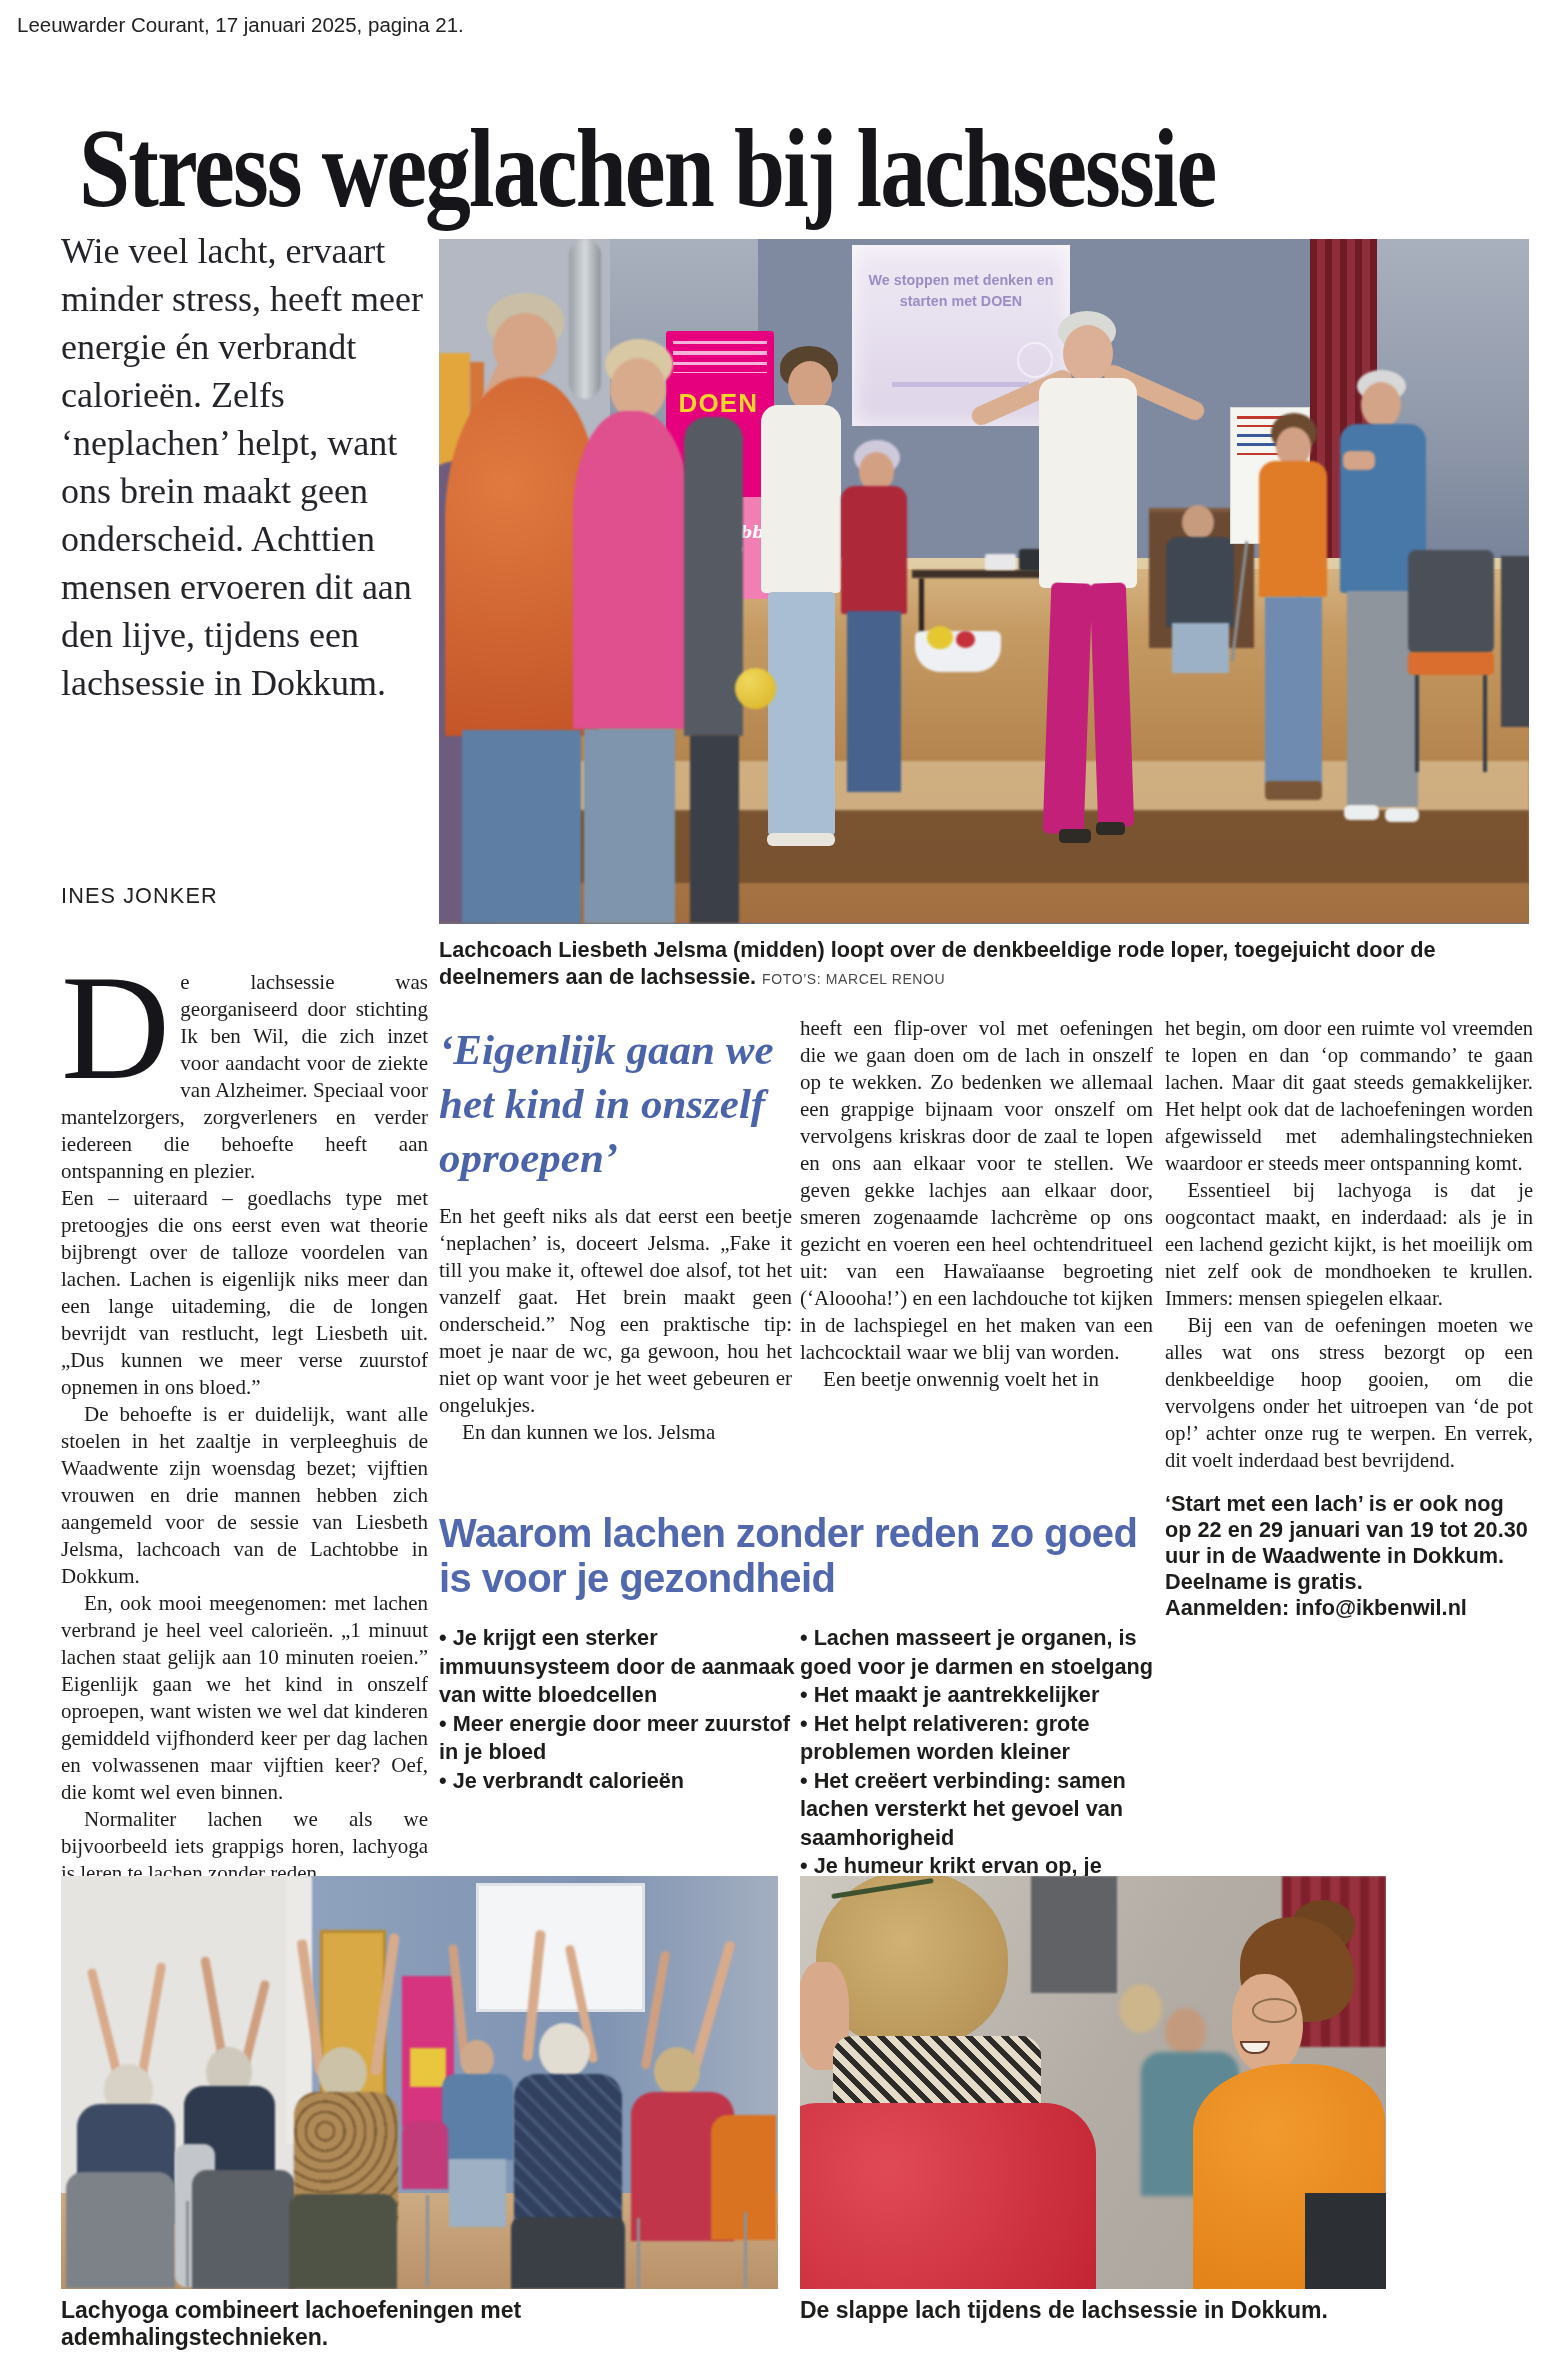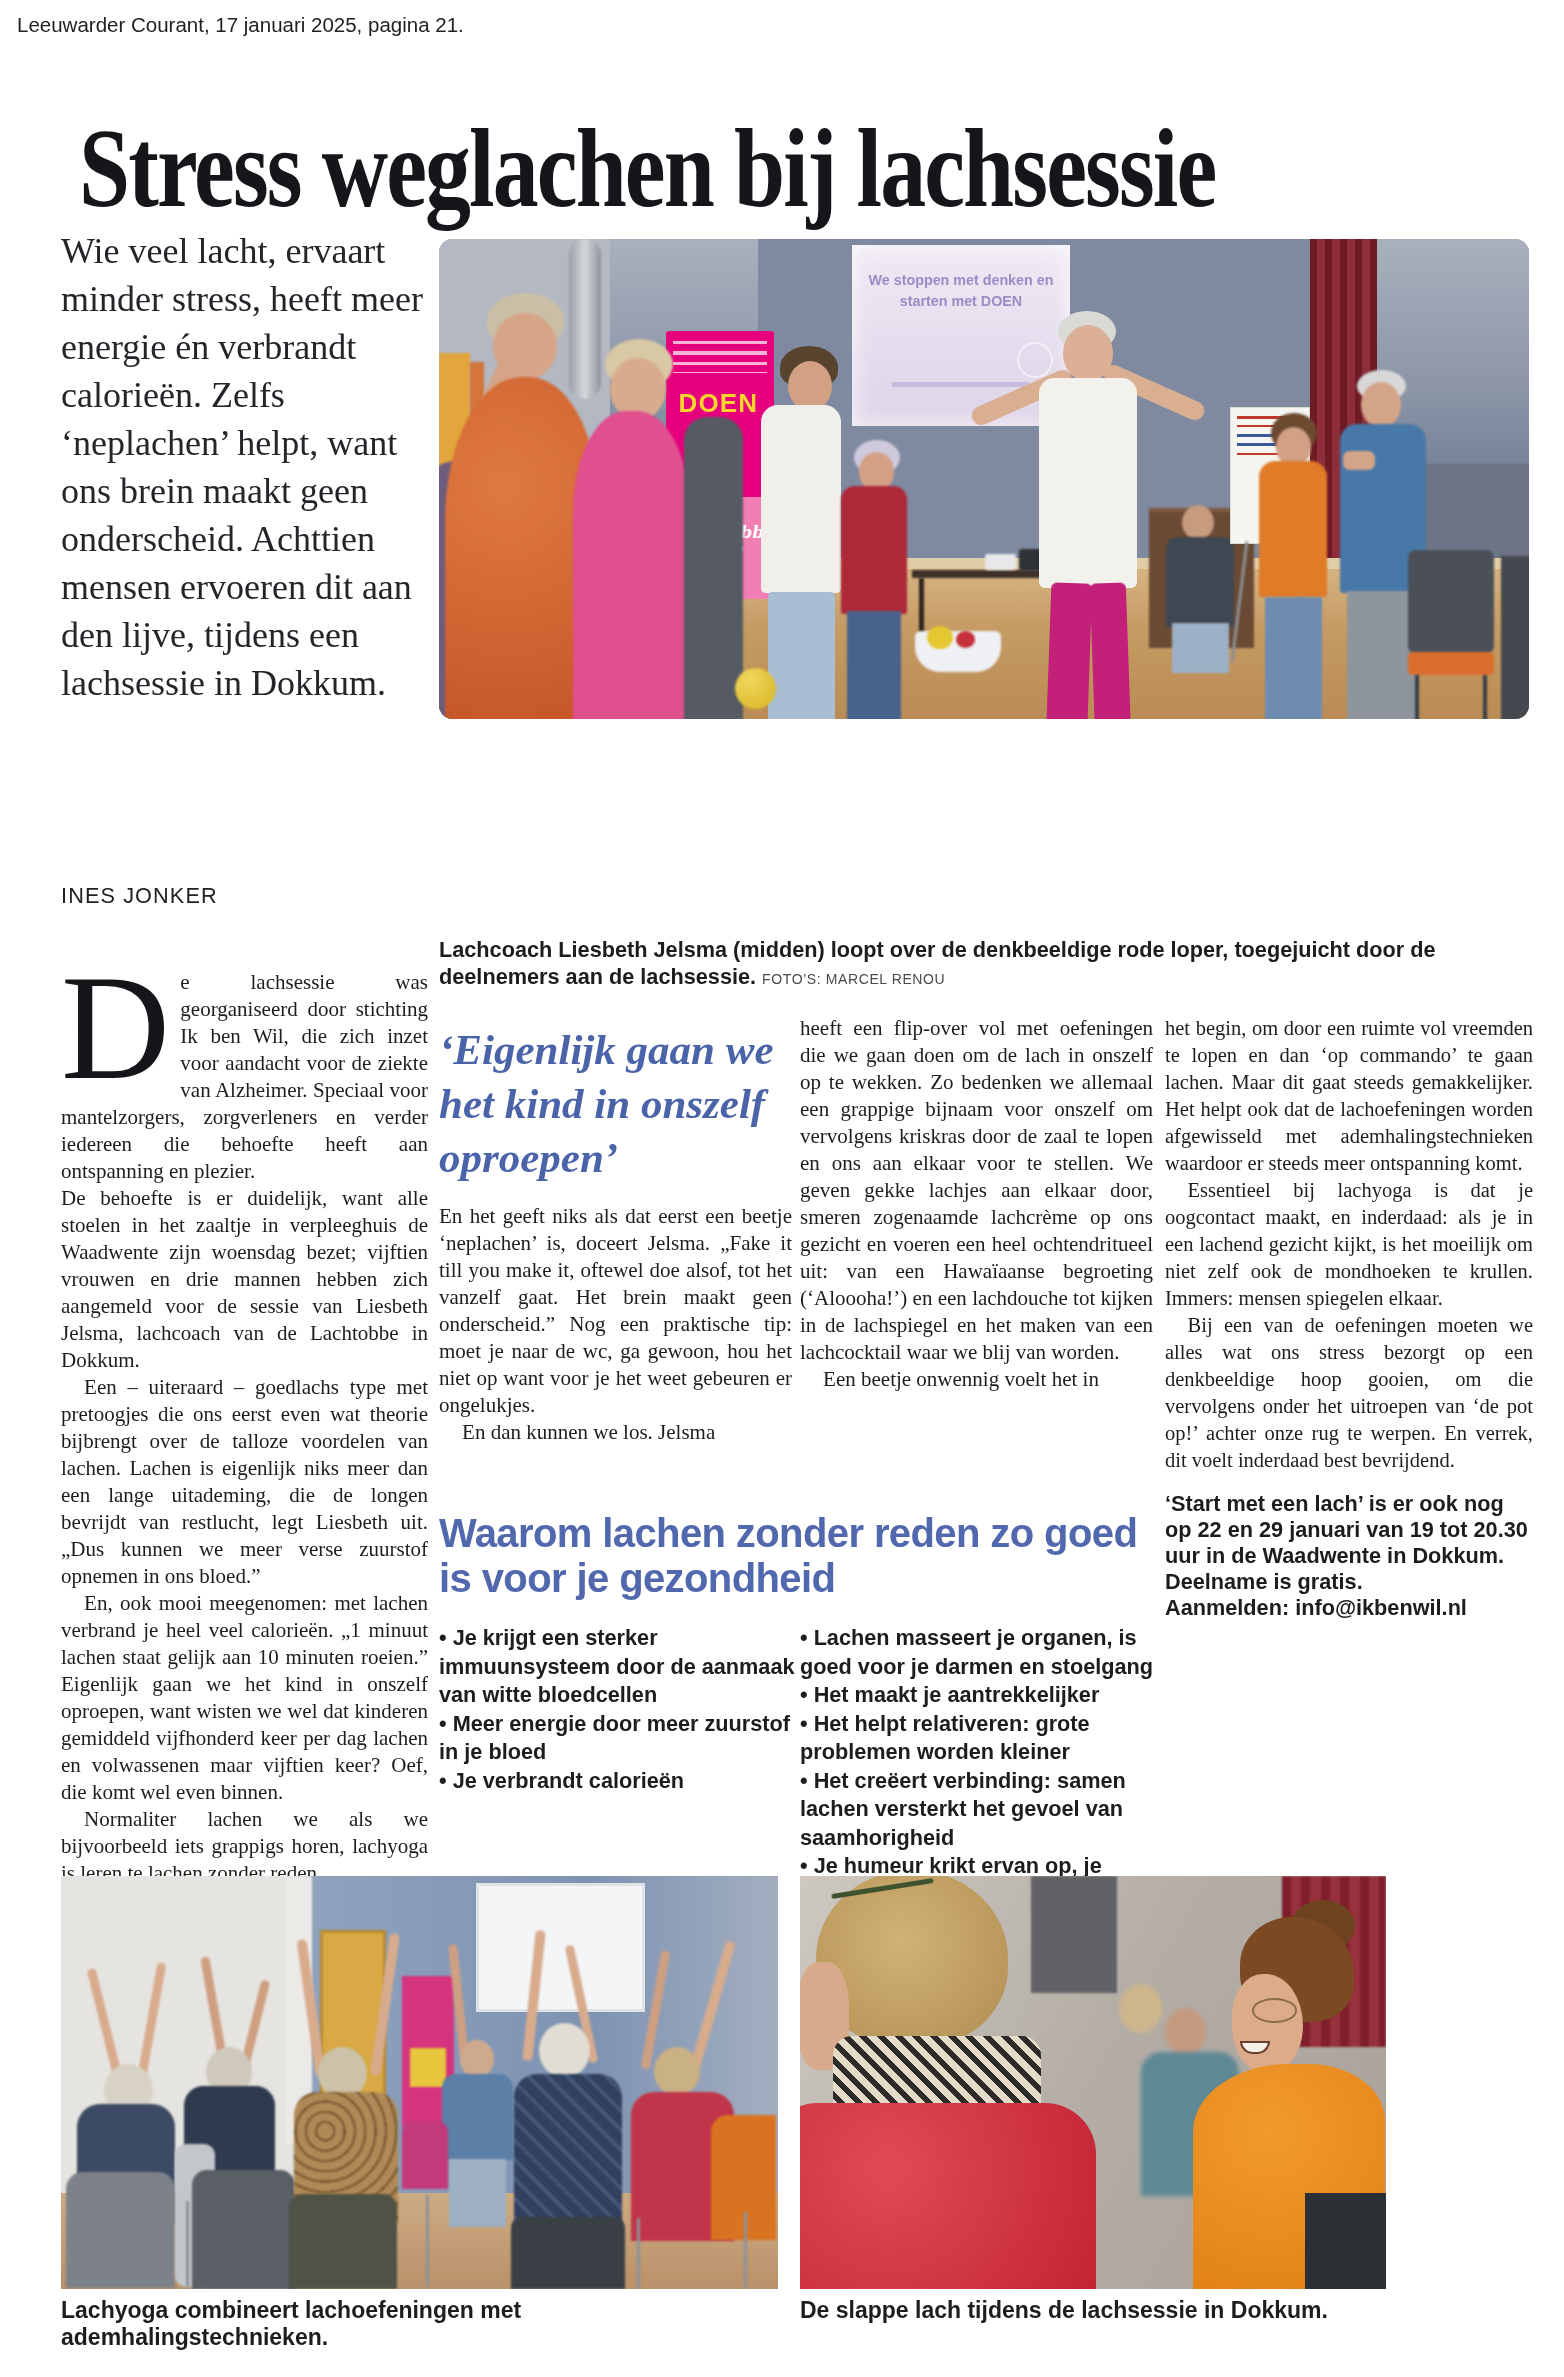--- a/index.html
+++ b/index.html
@@ -26,21 +26,21 @@
   .bullets{font-family:"Liberation Sans",sans-serif;font-weight:700;font-size:21.7px;line-height:28.5px;color:#1d1d1b;}
   .bullets p{margin:0;}
   .bullets p::before{content:"• ";}
   .bullets-a{left:439px;top:1624px;width:359px;}
   .bullets-b{left:800px;top:1624px;width:365px;}
   .info-block{margin-top:17px;font-family:"Liberation Sans",sans-serif;font-weight:700;font-size:21.7px;line-height:26px;text-align:left;}
   .info-block p{margin:0;text-indent:0 !important;}
   .photo-caption{font-family:"Liberation Sans",sans-serif;font-weight:700;font-size:23px;color:#1d1d1b;}
   
   .photo{overflow:hidden;background:#8b95a7;}
-  .main-photo{left:439px;top:239px;width:1090px;height:480px;border-radius:14px;}
+  .main-photo{left:439px;top:239px;width:1090px;height:685px;}
   .bl-photo{left:61px;top:1876px;width:717px;height:413px;}
   .br-photo{left:800px;top:1876px;width:586px;height:413px;}
   .soft{filter:blur(1.1px);}
   .soft1{filter:blur(0.6px);}
   .soft3{filter:blur(2.3px);}
   
   .screen-text{font-family:"Liberation Sans",sans-serif;color:#9b8cc4;text-align:center;}
   .banner-title{font-family:"Liberation Sans",sans-serif;font-weight:700;color:#f5d52c;font-size:26px;letter-spacing:1.1px;}
   .banner-logo{font-family:"DejaVu Serif",serif;font-style:italic;font-weight:700;color:#ffffff;font-size:17px;}
 </style>
@@ -168,22 +168,22 @@
 <div class="abs main-caption">
   <span>Lachcoach Liesbeth Jelsma (midden) loopt over de denkbeeldige rode loper, toegejuicht door de deelnemers aan de lachsessie.</span>
   <span class="credit">FOTO’S: MARCEL RENOU</span>
 </div>
 
 <div class="abs pull-quote">‘Eigenlijk gaan we het kind in onszelf oproepen’</div>
 
 <div class="abs body-col col1">
   <p><span class="dropcap">D</span><span>e lachsessie was georganiseerd door stichting Ik ben Wil, die zich inzet voor aandacht voor de ziekte van Alzheimer. Speciaal voor mantelzorgers, zorgverleners en verder iedereen die behoefte heeft aan ontspanning en plezier.</span></p>
   <div>
+      <p>Een – uiteraard – goedlachs type met pretoogjes die ons eerst even wat theorie bijbrengt over de talloze voordelen van lachen. Lachen is eigenlijk niks meer dan een lange uitademing, die de longen bevrijdt van restlucht, legt Liesbeth uit. „Dus kunnen we meer verse zuurstof opnemen in ons bloed.”</p>
       <p>De behoefte is er duidelijk, want alle stoelen in het zaaltje in verpleeghuis de Waadwente zijn woensdag bezet; vijftien vrouwen en drie mannen hebben zich aangemeld voor de sessie van Liesbeth Jelsma, lachcoach van de Lachtobbe in Dokkum.</p>
-      <p>Een – uiteraard – goedlachs type met pretoogjes die ons eerst even wat theorie bijbrengt over de talloze voordelen van lachen. Lachen is eigenlijk niks meer dan een lange uitademing, die de longen bevrijdt van restlucht, legt Liesbeth uit. „Dus kunnen we meer verse zuurstof opnemen in ons bloed.”</p>
       <p>En, ook mooi meegenomen: met lachen verbrand je heel veel calorieën. „1 minuut lachen staat gelijk aan 10 minuten roeien.” Eigenlijk gaan we het kind in onszelf oproepen, want wisten we wel dat kinderen gemiddeld vijfhonderd keer per dag lachen en volwassenen maar vijftien keer? Oef, die komt wel even binnen.</p>
       <p>Normaliter lachen we als we bijvoorbeeld iets grappigs horen, lachyoga is leren te lachen zonder reden.</p>
     </div>
 </div>
 
 <div class="abs body-col col2-body">
     <p>En het geeft niks als dat eerst een beetje ‘neplachen’ is, doceert Jelsma. „Fake it till you make it, oftewel doe alsof, tot het vanzelf gaat. Het brein maakt geen onderscheid.” Nog een praktische tip: moet je naar de wc, ga gewoon, hou het niet op want voor je het weet gebeuren er ongelukjes.</p>
     <p>En dan kunnen we los. Jelsma</p>
   </div>
 

